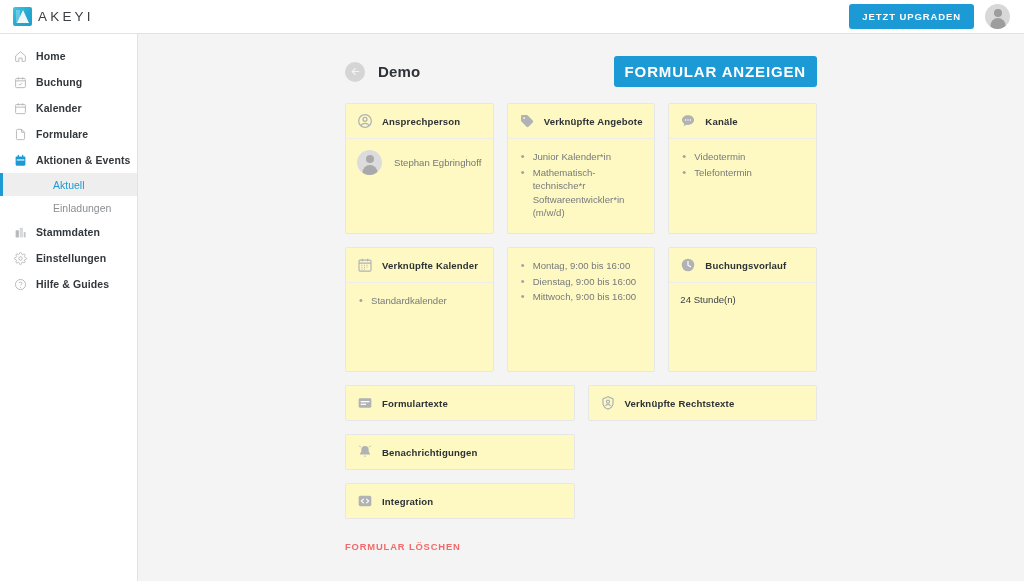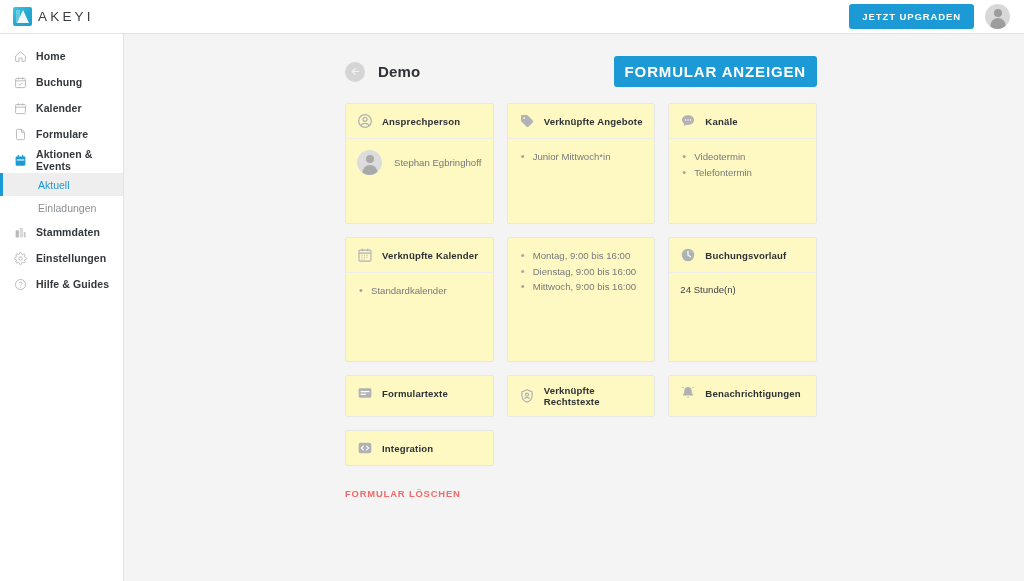--- a/index.html
+++ b/index.html
@@ -49,37 +49,37 @@
     content: ""; position: absolute; left: 50%; top: 4.5px; transform: translateX(-50%);
     width: 8px; height: 8px; border-radius: 50%; background: #9d9d9d;
   }
   .avatar-top::after {
     content: ""; position: absolute; left: 50%; top: 14px; transform: translateX(-50%);
     width: 15px; height: 12px; border-radius: 8px 8px 0 0; background: #9d9d9d;
   }
 
   
   .sidebar {
-    position: absolute; top: 34px; left: 0; width: 124px; height: 547px;
+    position: absolute; top: 34px; left: 0; width: 138px; height: 547px;
     background: #ffffff; border-right: 1px solid #e3e3e3;
     padding-top: 9px;
   }
   .nav-item {
     display: flex; align-items: center; gap: 9px;
     height: 26px; padding-left: 14px; cursor: pointer;
     border-left: 3px solid transparent; padding-left: 11px;
   }
   .nav-item .ico { width: 13px; height: 13px; flex: 0 0 13px; color: #b7b9bb; }
   .nav-item .ico svg { display: block; width: 13px; height: 13px; }
   .nav-label {
     font-size: 10.5px; font-weight: bold; color: #33373b; letter-spacing: .1px;
   }
   .nav-item.active-parent .ico { color: #1c9ad6; }
   .sub-item {
-    display: flex; align-items: center; height: 23px; padding-left: 35px;
+    display: flex; align-items: center; height: 23px; padding-left: 50px;
     cursor: pointer; border-left: 3px solid transparent;
   }
   .sub-label { font-size: 10.5px; color: #8b8f93; }
   .sub-item.current { background: #eeeeee; border-left: 3px solid #1c9ad6; }
   .sub-item.current .sub-label { color: #1c9ad6; }
 
   
   .main {
     position: absolute; top: 34px; left: 138px; width: 886px; height: 547px;
     background: #f4f4f4; overflow: hidden;
@@ -142,21 +142,21 @@
     width: 8px; height: 8px; border-radius: 50%; background: #a9a9a9;
   }
   .person-avatar::after {
     content: ""; position: absolute; left: 50%; top: 14.5px; transform: translateX(-50%);
     width: 15px; height: 11px; border-radius: 8px 8px 0 0; background: #a9a9a9;
   }
   .person-name { font-size: 9.6px; color: #74777a; }
 
   .grid-single {
     margin: 13px 0 0 207px; width: 472px;
-    display: grid; grid-template-columns: repeat(3, 1fr); gap: 13px;
+    display: grid; grid-template-columns: repeat(2, 1fr); gap: 13px;
   }
   .delete-link {
     margin: 22px 0 0 207px;
     font-size: 9.4px; font-weight: bold; color: #f26a69; letter-spacing: .85px;
     cursor: pointer; display: inline-block;
   }
 </style>
 </head>
 <body>
 
@@ -303,21 +303,22 @@
         <span class="card-icon">
           <svg viewBox="0 0 24 24" fill="currentColor">
               <path d="M20.6 11.3 12.8 3.5A2 2 0 0 0 11.4 3H4.9A1.9 1.9 0 0 0 3 4.9v6.5c0 .5.2 1 .6 1.4l7.8 7.8a2 2 0 0 0 2.8 0l6.4-6.4a2 2 0 0 0 0-2.9z"></path>
               <circle cx="7.6" cy="7.6" r="1.3" fill="#fff"></circle>
             </svg>
         </span>
         <span class="card-title">Verknüpfte Angebote</span>
       </div>
       <div class="card-body">
         <ul class="bullets">
-          <li>Junior Mittwoch*in</li>
+          <li>Junior Kalender*in</li>
+          <li>Mathematisch-technische*r Softwareentwickler*in (m/w/d)</li>
         </ul>
       </div>
     </div>
 
     <div class="card tall">
       <div class="card-head">
         <span class="card-icon">
           <svg viewBox="0 0 24 24" fill="currentColor">
               <path d="M12 3.4c-5 0-9 3.2-9 7.2 0 2.3 1.3 4.3 3.4 5.6l-.9 3.6 3.9-2.1c.8.2 1.7.3 2.6.3 5 0 9-3.2 9-7.4s-4-7.2-9-7.2z"></path>
               <circle cx="8.4" cy="10.6" r="1.05" fill="#fff"></circle>

